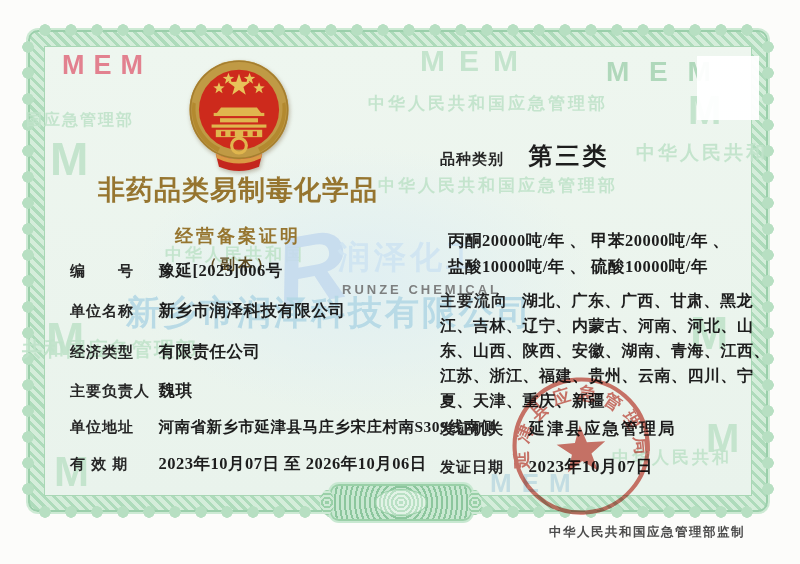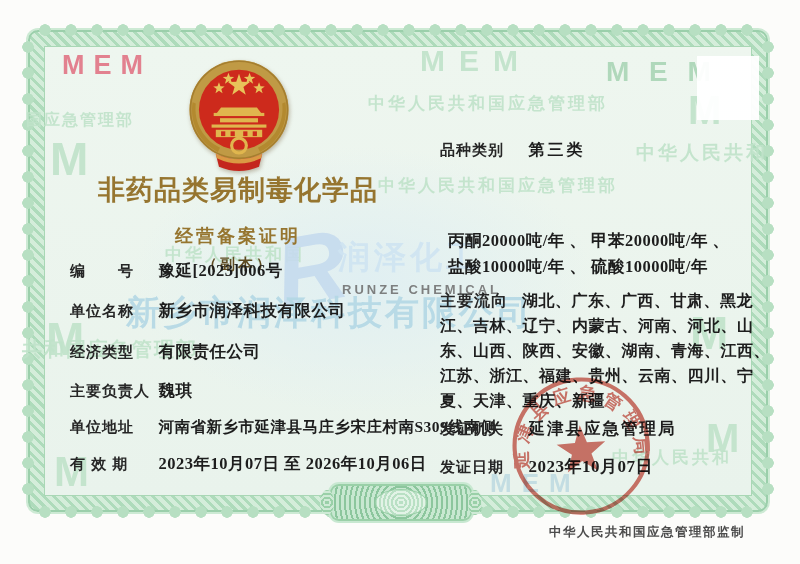--- a/index.html
+++ b/index.html
@@ -187,21 +187,21 @@
     <span class="lbl">单位地址</span>
     <span class="val small">河南省新乡市延津县马庄乡宋庄村南S309线南侧</span>
   </div>
   <div class="row" style="left:70px;top:453px;">
     <span class="lbl">有 效 期</span>
     <span class="val">2023年10月07日  至  2026年10月06日</span>
   </div>
 
   <div class="row" style="left:440px;top:140px;">
     <span class="lbl">品种类别</span>
-    <span class="val" style="font-size:16px;letter-spacing:3px;">第三类</span>
+    <span class="val" style="font-size:24px;letter-spacing:3px;">第三类</span>
   </div>
   <div class="row" style="left:448px;top:230px;">
     <span class="val">丙酮20000吨/年 、 甲苯20000吨/年 、</span>
   </div>
   <div class="row" style="left:448px;top:256px;">
     <span class="val">盐酸10000吨/年 、 硫酸10000吨/年</span>
   </div>
   <div class="flow-para">
     <span class="lbl">主要流向</span><span>湖北、广东、广西、甘肃、黑龙江、吉林、辽宁、内蒙古、河南、河北、山东、山西、陕西、安徽、湖南、青海、江西、江苏、浙江、福建、贵州、云南、四川、宁夏、天津、重庆、新疆</span>
   </div>

